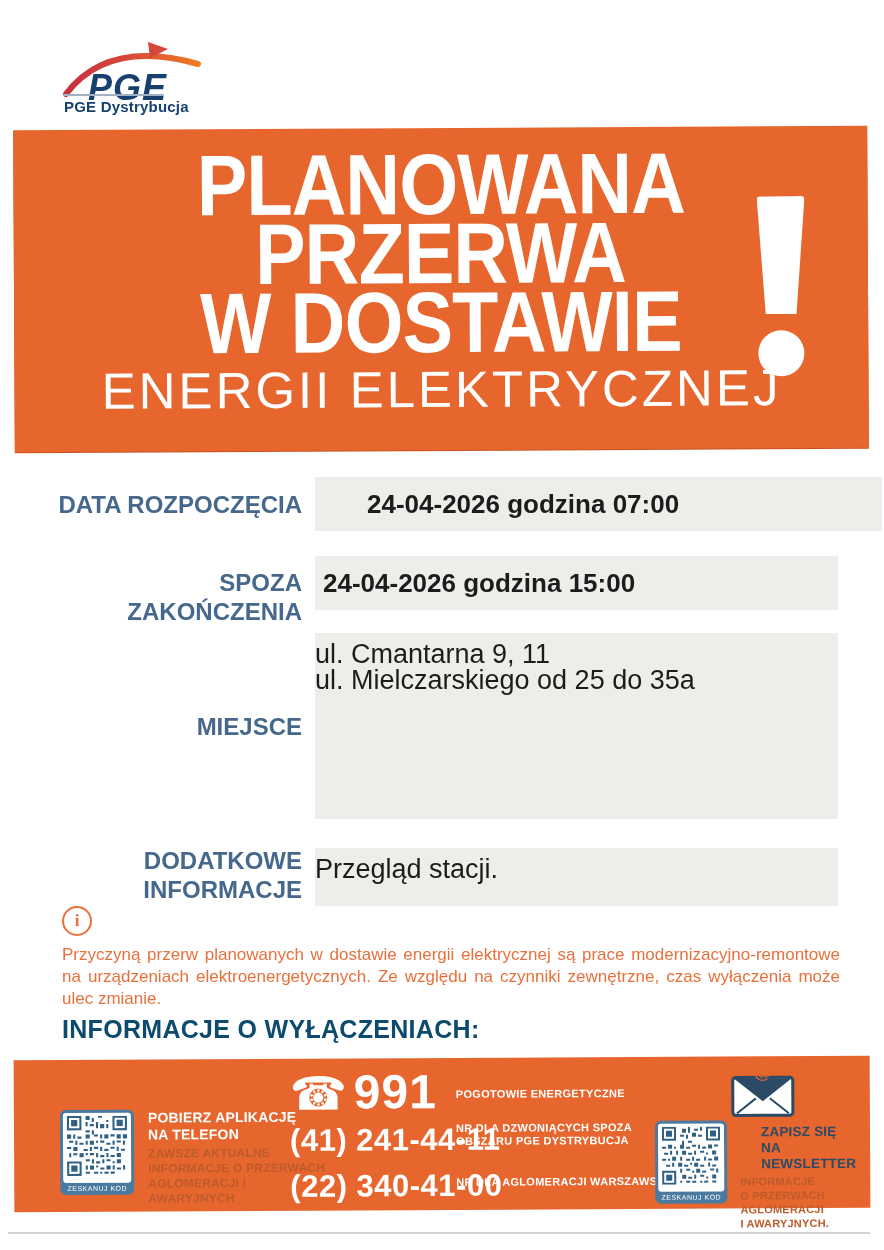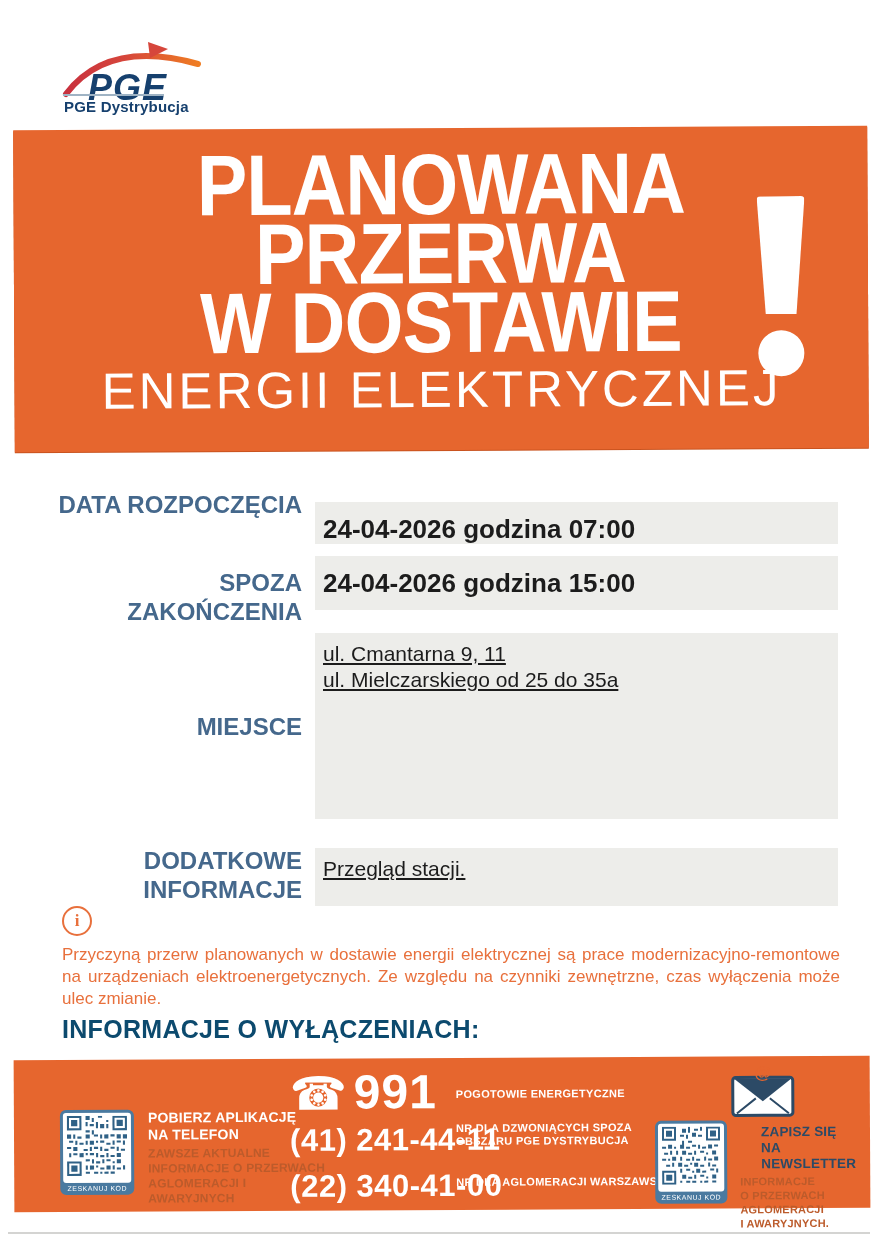--- a/index.html
+++ b/index.html
@@ -17,21 +17,21 @@
   .banner-line-bold{font-size:86px;font-weight:bold;line-height:69px;letter-spacing:-1px;transform:scaleX(.88);white-space:nowrap;}
   .banner-line-light{font-size:51px;font-weight:400;line-height:62px;letter-spacing:3px;white-space:nowrap;margin-top:2px;}
   .excl{position:absolute;right:62px;top:70px;width:50px;display:flex;flex-direction:column;align-items:center;}
   .excl-bar{width:48px;height:118px;background:#fff;clip-path:polygon(0 0,100% 0,82% 100%,18% 100%);border-radius:4px;}
   .excl-dot{width:46px;height:46px;background:#fff;border-radius:50%;margin-top:16px;}
 
   
   .row-label{left:58px;width:244px;text-align:right;font-size:24px;font-weight:bold;color:#45688c;line-height:29px;}
   .val-box{left:315px;width:523px;background:#ededea;}
   .val-bold{font-size:26px;font-weight:bold;color:#1c1c1c;padding:12px 0 0 8px;}
-  .val-reg{font-size:21px;color:#1c1c1c;line-height:26px;padding:8px 0 0 8px;text-decoration:underline;}
+  .val-reg{font-size:27px;color:#1c1c1c;line-height:26px;padding:8px 0 0 0;}
 
   
   .info-icon{left:62px;top:906px;width:26px;height:26px;border:2px solid #e8703c;border-radius:50%;color:#e8703c;
              font-size:17px;font-weight:bold;font-family:"Liberation Serif",serif;display:flex;align-items:center;justify-content:center;}
   .disclaimer{left:62px;top:944px;width:778px;font-size:17px;color:#e8703c;line-height:22px;text-align:justify;}
   .outages-heading{left:62px;top:1015px;font-size:25px;font-weight:bold;color:#0c4a6e;letter-spacing:.3px;}
 
   
   .footer{left:14px;top:1058px;width:856px;height:152px;background:#e6662e;transform:rotate(-0.3deg);}
   .qr-block{position:absolute;background:#4a7aa0;border-radius:6px;padding:3px 3px 0 3px;display:flex;flex-direction:column;}
@@ -75,21 +75,21 @@
     <div class="banner-line-bold">W DOSTAWIE</div>
     <div class="banner-line-light">ENERGII ELEKTRYCZNEJ</div>
   </div>
   <div class="excl">
     <div class="excl-bar"></div>
     <div class="excl-dot"></div>
   </div>
 </div>
 
 <div class="abs row-label" style="top:490px;">DATA ROZPOCZĘCIA</div>
-<div class="abs val-box" style="top:502px;height:42px;">
+<div class="abs val-box" style="top:477px;height:54px;padding-left:44px;">
   <div class="val-bold">24-04-2026 godzina 07:00</div>
 </div>
 
 <div class="abs row-label" style="top:568px;">SPOZA ZAKOŃCZENIA</div>
 <div class="abs val-box" style="top:556px;height:54px;">
   <div class="val-bold">24-04-2026 godzina 15:00</div>
 </div>
 
 <div class="abs row-label" style="top:712px;">MIEJSCE</div>
 <div class="abs val-box" style="top:633px;height:186px;">

